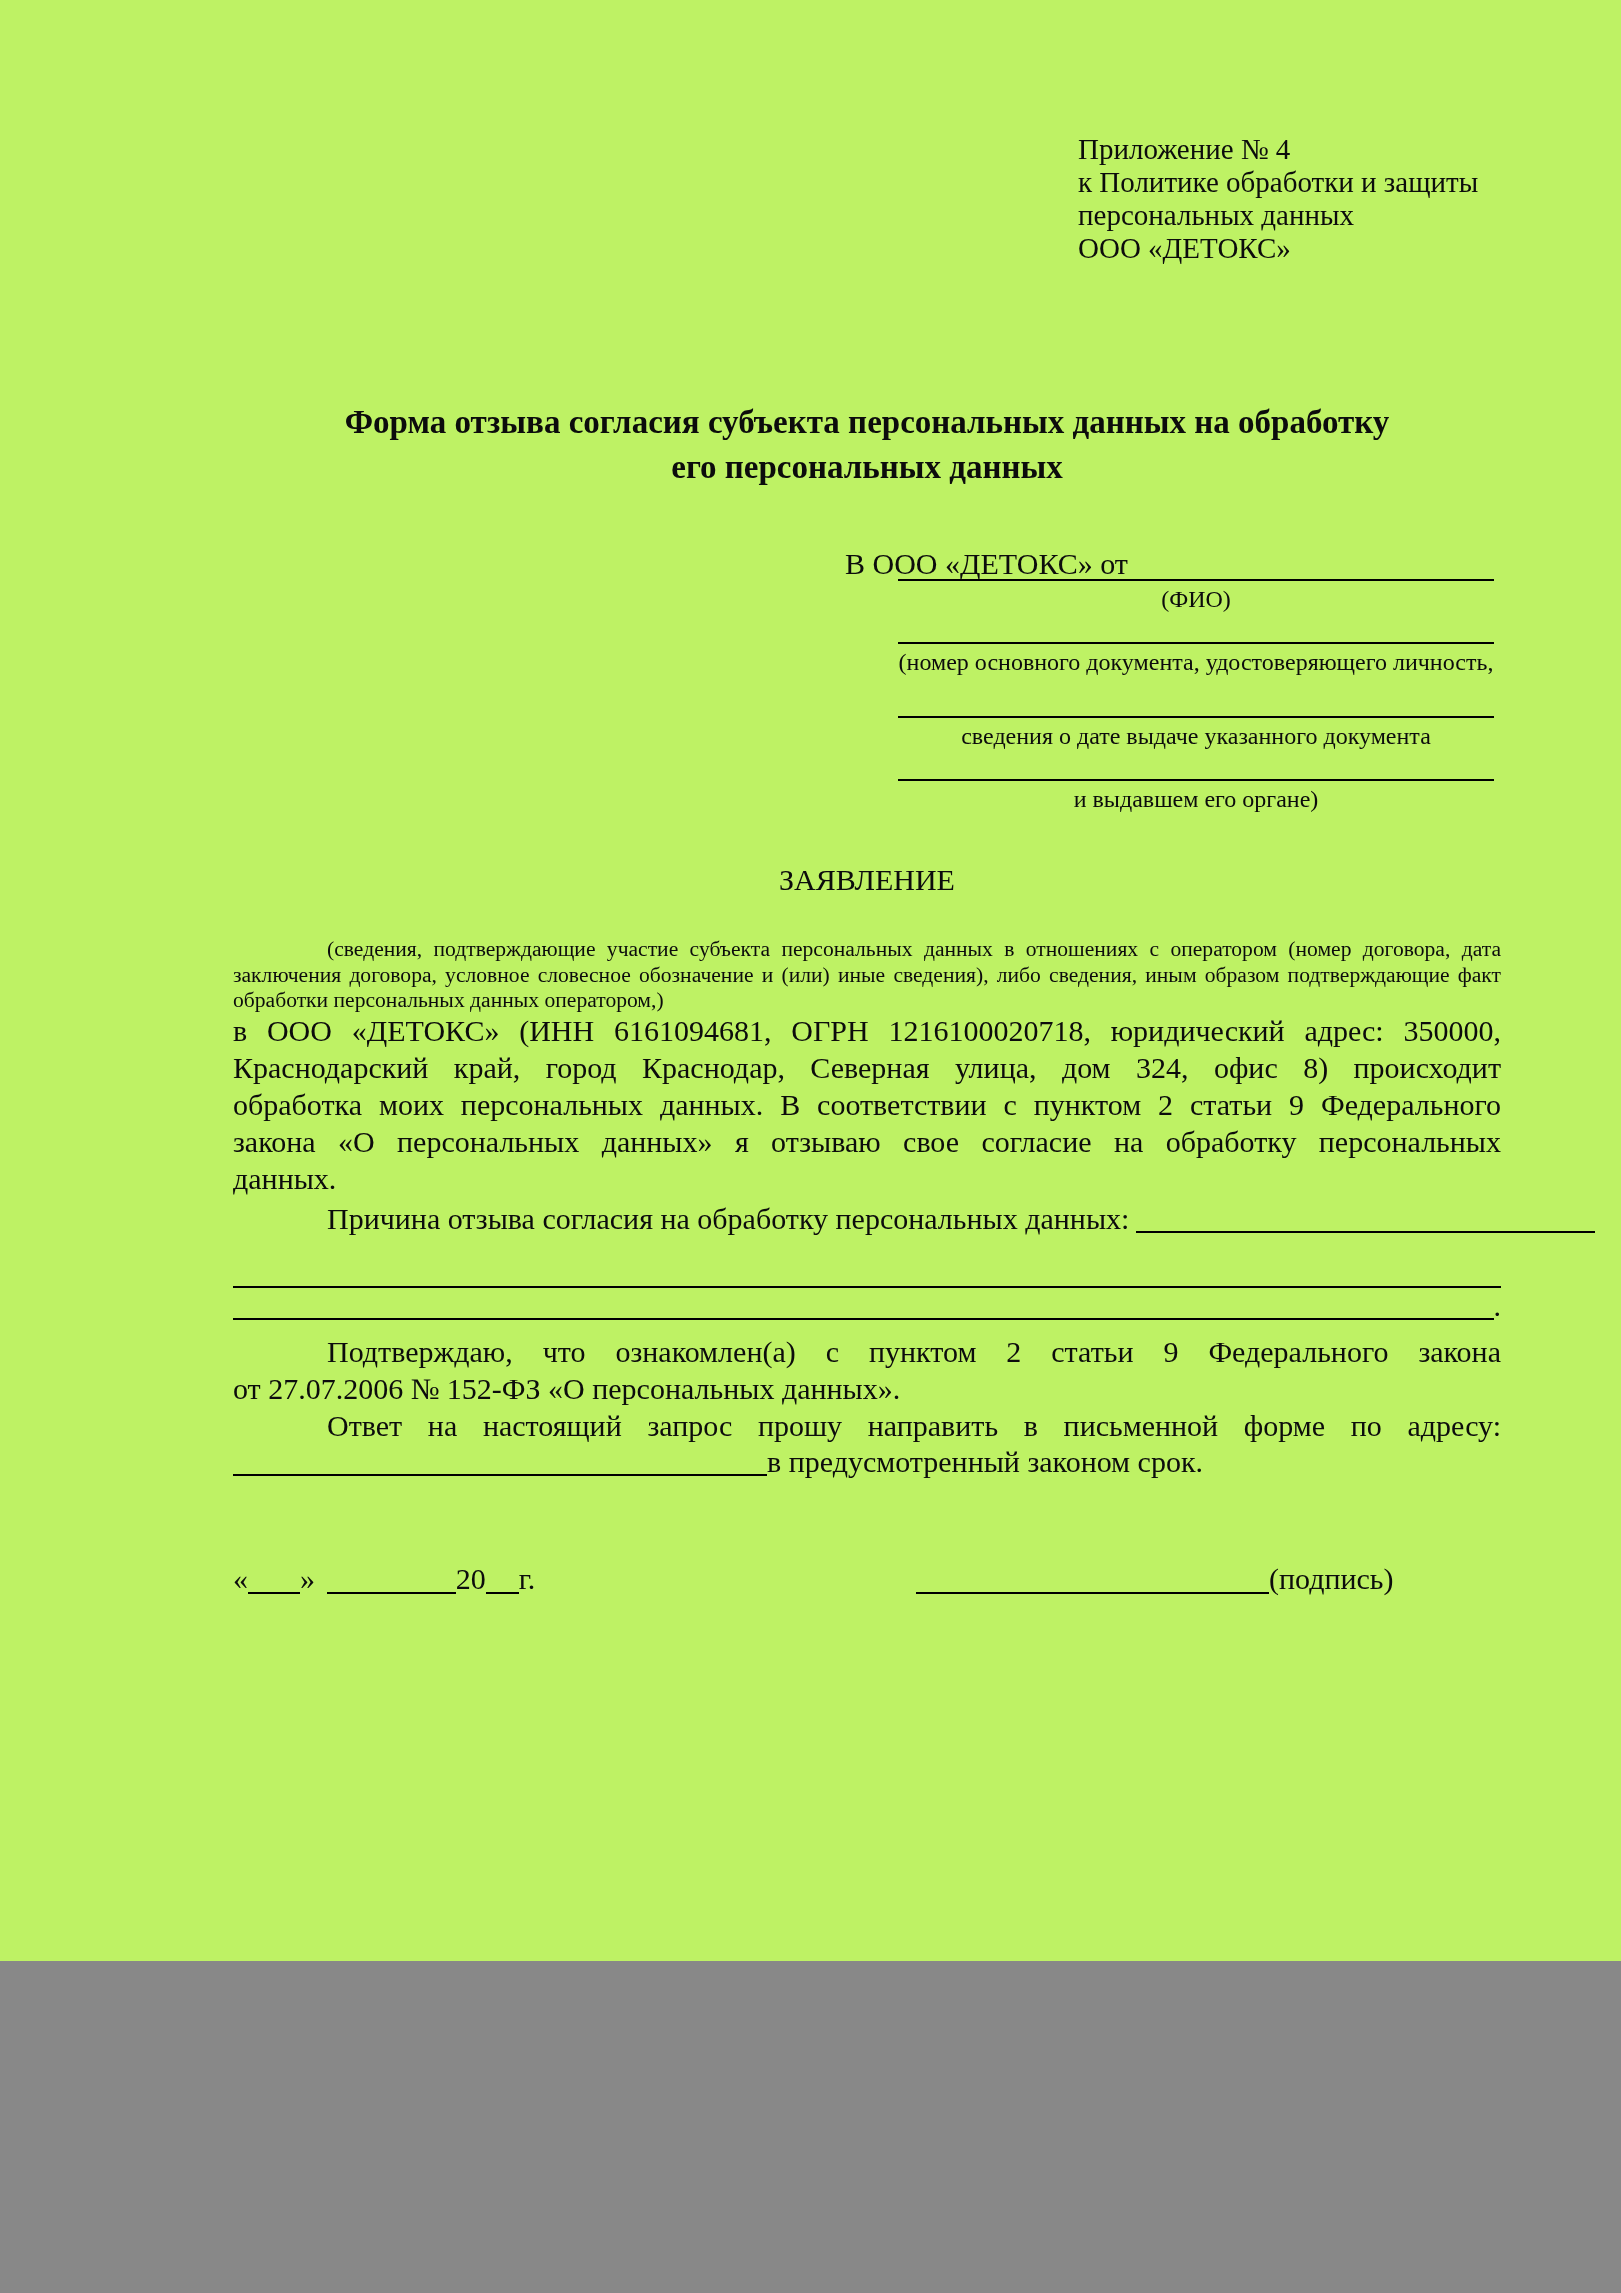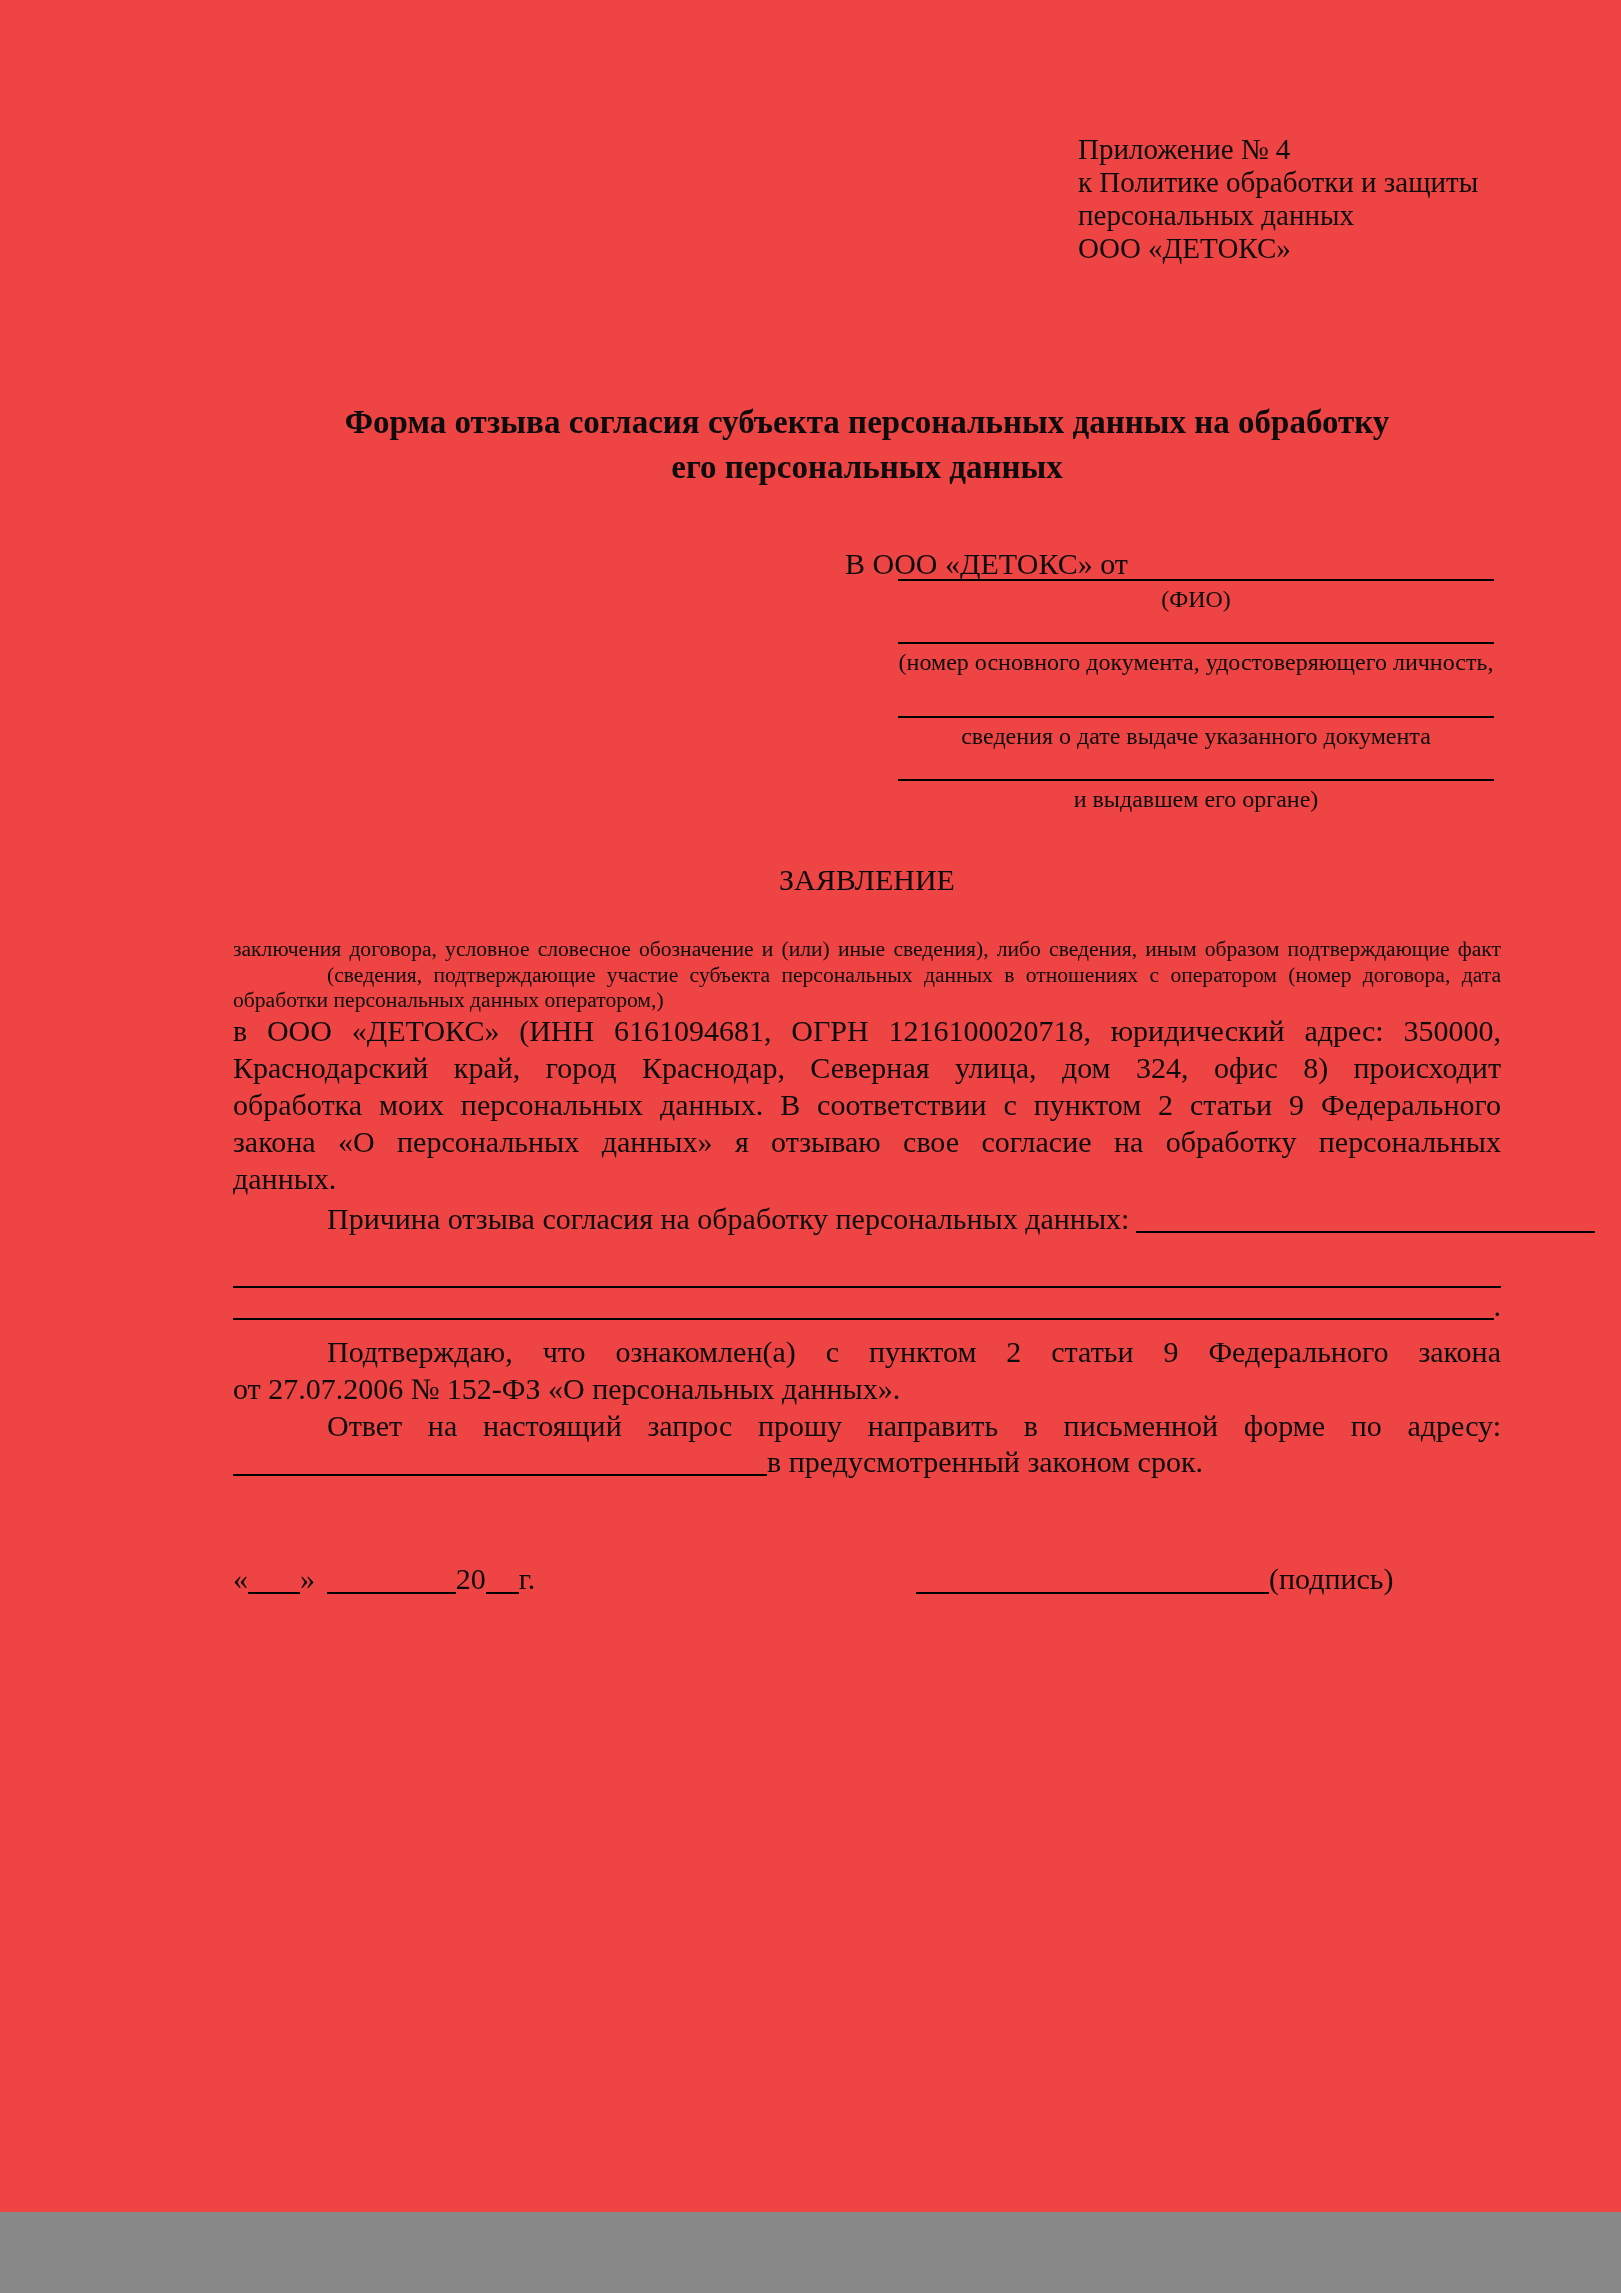--- a/index.html
+++ b/index.html
@@ -1,20 +1,20 @@
 <!DOCTYPE html>
 <html lang="ru"><head>
 <meta charset="utf-8">
 <style>
   html,body{margin:0;padding:0;background:#888;}
   .page{
     position:relative;
-    width:1621px;height:2212px;
+    width:1621px;height:1961px;
     margin:0 auto;
-    background:#ef4444;
+    background:#bef264;
     color:#0c0c0c;
     font-family:"Liberation Serif","DejaVu Serif",serif;
     font-size:30px;
     line-height:37px;
     overflow:hidden;
   }
   .abs{position:absolute;}
 
   
   .appendix{left:1078px;top:133px;font-size:29px;line-height:33px;}
@@ -87,22 +87,22 @@
   <div class="abs field-line" style="top:716px;"></div>
   <div class="abs field-caption" style="top:724px;">сведения о дате выдаче указанного документа</div>
 
   <div class="abs field-line" style="top:779px;"></div>
   <div class="abs field-caption" style="top:787px;">и выдавшем его органе)</div>
 
   <div class="abs heading">ЗАЯВЛЕНИЕ</div>
 
 
   <div class="abs note">
+    <div class="jline first">(сведения, подтверждающие участие субъекта персональных данных в отношениях с оператором (номер договора, дата</div>
     <div class="jline">заключения договора, условное словесное обозначение и (или) иные сведения), либо сведения, иным образом подтверждающие факт</div>
-    <div class="jline first">(сведения, подтверждающие участие субъекта персональных данных в отношениях с оператором (номер договора, дата</div>
     <div class="plain">обработки персональных данных оператором,)</div>
   </div>
 
   <div class="abs body-par">
     <div class="jline">в ООО «ДЕТОКС» (ИНН 6161094681, ОГРН 1216100020718, юридический адрес: 350000,</div>
     <div class="jline">Краснодарский край, город Краснодар, Северная улица, дом 324, офис 8) происходит</div>
     <div class="jline">обработка моих персональных данных. В соответствии с пунктом 2 статьи 9 Федерального</div>
     <div class="jline">закона «О персональных данных» я отзываю свое согласие на обработку персональных</div>
     <div class="plain">данных.</div>
   </div>

